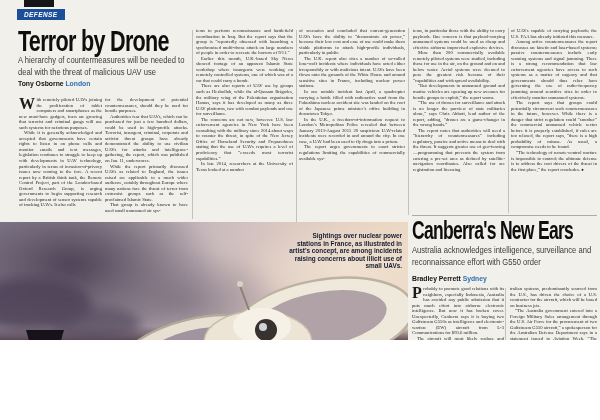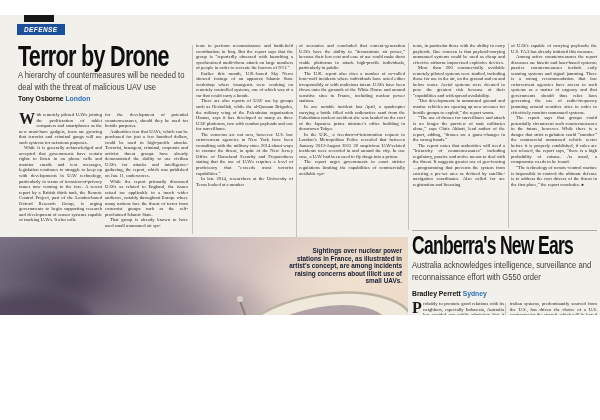--- a/index.html
+++ b/index.html
@@ -1,21 +1,20 @@
 <!DOCTYPE html>
 <html lang="en"><head>
 <meta charset="utf-8">
 <style>
   html,body{margin:0;padding:0;}
   #spread{
-    position:relative; width:600px; height:300px; overflow:hidden;
+    position:relative; width:600px; height:340px; overflow:hidden;
     background:#f2f0ea;
     font-family:"Liberation Sans", sans-serif;
     color:#222;
-    margin-top:15px;
   }
   .abs{position:absolute;}
   
   .artifact{left:24px;top:0;width:30px;height:7px;background:#161616;}
   .tag{left:17px;top:9px;background:#1c4f99;color:#fff;
        font:italic 700 6.5px/1 "Liberation Sans",sans-serif;
        padding:2.5px 7px 2px 7px;letter-spacing:.4px;}
   
   .headline{font-weight:700;color:#0e0e0e;white-space:nowrap;
             transform-origin:left top;letter-spacing:-1px;}

